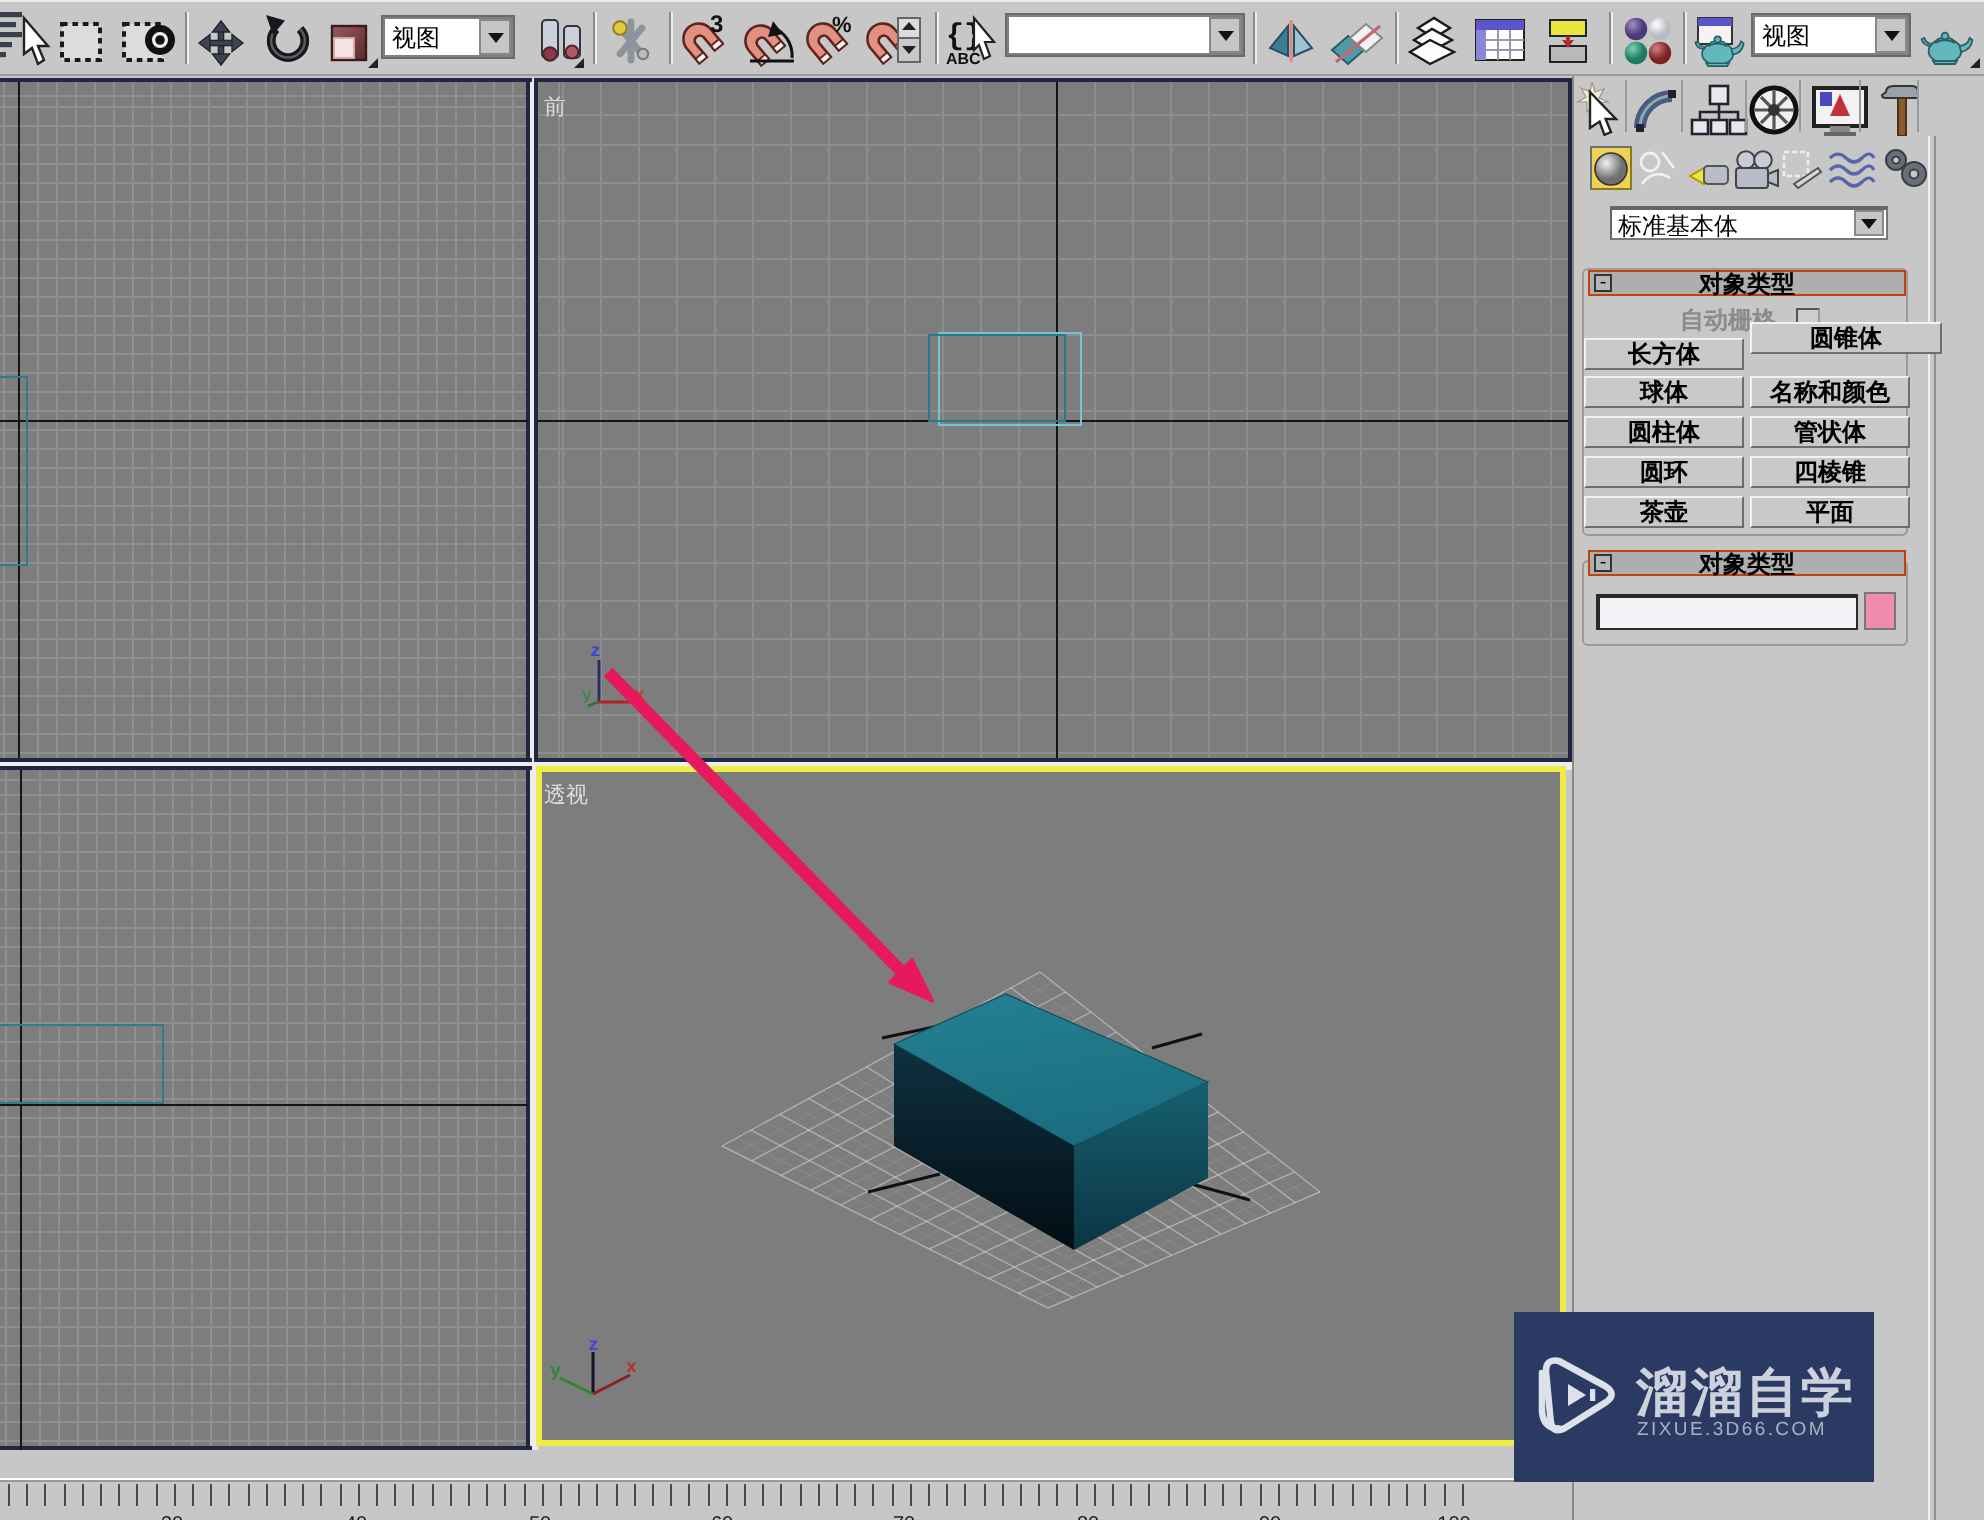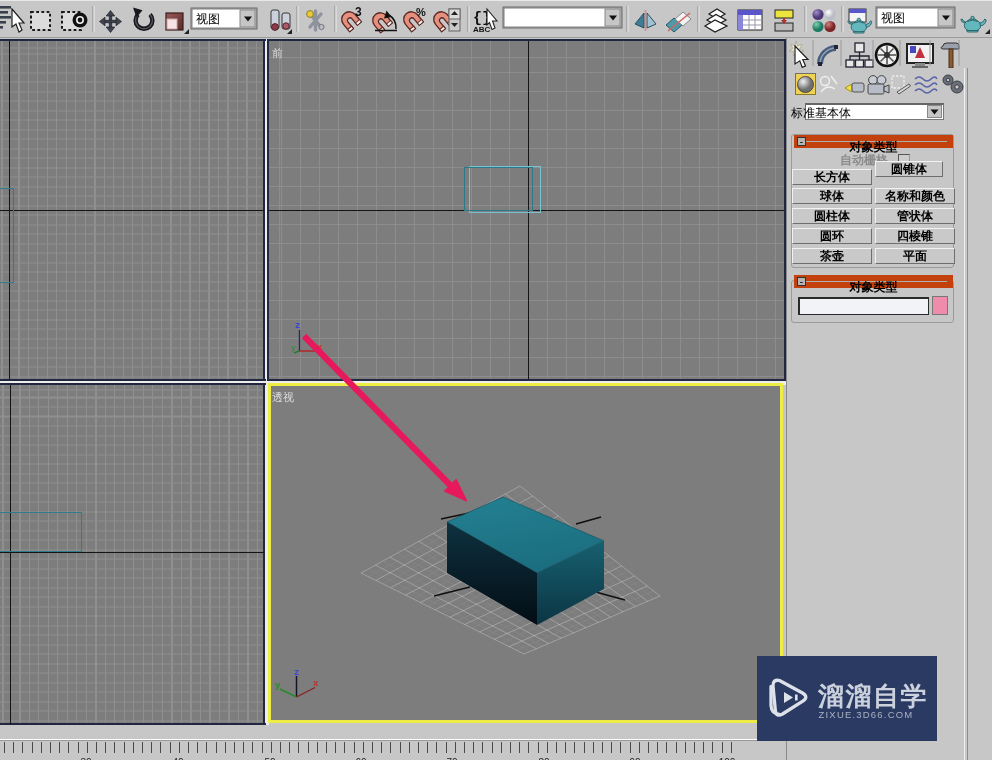--- a/index.html
+++ b/index.html
@@ -1,20 +1,20 @@
 <!DOCTYPE html>
 <html><head><meta charset="utf-8"><style>
 *{margin:0;padding:0;box-sizing:border-box}
 html,body{width:992px;height:760px;overflow:hidden;background:#c7c7c7;font-family:"Liberation Sans",sans-serif}
 .abs{position:absolute}
 .vp{position:absolute;background:#7d7d7d}
 .grid-s{background-image:repeating-linear-gradient(90deg,#8f8f8f 0,#8f8f8f 1px,transparent 1px,transparent 9.5px),repeating-linear-gradient(0deg,#8f8f8f 0,#8f8f8f 1px,transparent 1px,transparent 9.5px)}
 .grid-l{background-image:repeating-linear-gradient(90deg,#8d8d8d 0,#8d8d8d 1px,transparent 1px,transparent 19px),repeating-linear-gradient(0deg,#8d8d8d 0,#8d8d8d 1px,transparent 1px,transparent 19px)}
 .btn3d{position:absolute;background:#c9c9c9;border-top:1px solid #f2f2f2;border-left:1px solid #f2f2f2;border-right:1px solid #6e6e6e;border-bottom:1px solid #6e6e6e;font-size:12px;font-weight:bold;color:#000;text-align:center;line-height:14px}
-.roll{position:absolute;background:#aeaeae;border:6px solid #c2410c;font-size:12px;font-weight:bold;color:#000;text-align:center;line-height:12px}
+.roll{position:absolute;background:#aeaeae;border:1px solid #c2410c;font-size:12px;font-weight:bold;color:#000;text-align:center;line-height:12px}
 .vplabel{position:absolute;font-size:11px;color:#dcdcdc;z-index:6}
 </style></head><body>
 <div class="abs" style="left:0;top:0;width:992px;height:38px;background:#c7c7c7;border-top:1px solid #e9e9e9;border-bottom:1px solid #9b9b9b;z-index:10">
 <svg style="position:absolute;left:0px;top:0px;z-index:11;" width="992" height="38" viewBox="0 0 992 38">
 <g>
         <rect x="-6" y="5" width="17" height="2.6" fill="#3a3f4e"></rect>
         <rect x="-6" y="10" width="14" height="2.6" fill="#3a3f4e"></rect>
         <rect x="-6" y="15" width="17" height="2.6" fill="#3a3f4e"></rect>
         <rect x="-6" y="20" width="12" height="2.6" fill="#3a3f4e"></rect>
         <rect x="-6" y="25" width="9" height="2.6" fill="#3a3f4e"></rect>
@@ -415,32 +415,32 @@
         <path d="M128 23 q4 -4 8 0 t8 0 t6 0"></path>
       </g>
 <g fill="#6a6e76" stroke="#3a3e46">
         <circle cx="161" cy="12" r="5"></circle>
         <circle cx="170" cy="19" r="6"></circle>
         <circle cx="161" cy="12" r="1.8" fill="#c7c7c7"></circle>
         <circle cx="170" cy="19" r="2.2" fill="#c7c7c7"></circle>
       </g>
 </svg>
 <div class="abs" style="left:18px;top:65px;width:139px;height:17px;background:#fff;border:1px solid #777;border-top:2px solid #666;border-left:1.5px solid #666;z-index:6"></div>
-<div class="abs" style="left:4px;top:67px;font-size:12px;color:#000;z-index:7">标准基本体</div>
+<div class="abs" style="left:22px;top:67px;font-size:12px;color:#000;z-index:7">标准基本体</div>
 <div class="abs" style="left:140px;top:67px;width:15px;height:13px;background:#c6c6c6;border:1px solid #888;z-index:7"></div>
 <svg style="position:absolute;left:140px;top:67px;z-index:8;" width="16" height="14" viewBox="0 0 16 14">
       <path d="M3.5 4.5 l8 0 l-4 5 z" fill="#111"></path>
     </svg>
 <div class="abs" style="left:4px;top:96px;width:163px;height:134px;border:1px solid #9a9a9a;border-radius:3px;z-index:5"></div>
 <div class="roll" style="left:7px;top:97px;width:159px;height:13px;z-index:6">对象类型</div>
 <div class="abs" style="left:10px;top:99px;width:9px;height:9px;border:1px solid #333;background:#b5b5b5;font-size:10px;line-height:7px;text-align:center;z-index:7">-</div>
 <div class="abs" style="left:53px;top:114px;font-size:12px;font-weight:bold;color:#8b8b8b;z-index:6">自动栅格</div>
 <div class="abs" style="left:111px;top:116px;width:12px;height:11px;background:#cdcdcd;border:1px solid #999;border-top-color:#555;border-left-color:#555;z-index:6"></div>
 <div class="btn3d" style="left:5px;top:130.5px;width:80px;height:16px;z-index:6">长方体</div>
-<div class="btn3d" style="left:88px;top:123px;width:68px;height:16px;z-index:6">圆锥体</div>
+<div class="btn3d" style="left:88px;top:123px;width:96px;height:16px;z-index:6">圆锥体</div>
 <div class="btn3d" style="left:5px;top:150.3px;width:80px;height:16px;z-index:6">球体</div>
 <div class="btn3d" style="left:88px;top:150.3px;width:80px;height:16px;z-index:6">名称和颜色</div>
 <div class="btn3d" style="left:5px;top:170.1px;width:80px;height:16px;z-index:6">圆柱体</div>
 <div class="btn3d" style="left:88px;top:170.1px;width:80px;height:16px;z-index:6">管状体</div>
 <div class="btn3d" style="left:5px;top:189.9px;width:80px;height:16px;z-index:6">圆环</div>
 <div class="btn3d" style="left:88px;top:189.9px;width:80px;height:16px;z-index:6">四棱锥</div>
 <div class="btn3d" style="left:5px;top:209.7px;width:80px;height:16px;z-index:6">茶壶</div>
 <div class="btn3d" style="left:88px;top:209.7px;width:80px;height:16px;z-index:6">平面</div>
 <div class="abs" style="left:4px;top:242px;width:163px;height:43px;border:1px solid #9a9a9a;border-radius:3px;z-index:5"></div>
 <div class="roll" style="left:7px;top:237px;width:159px;height:13px;z-index:6">对象类型</div>

